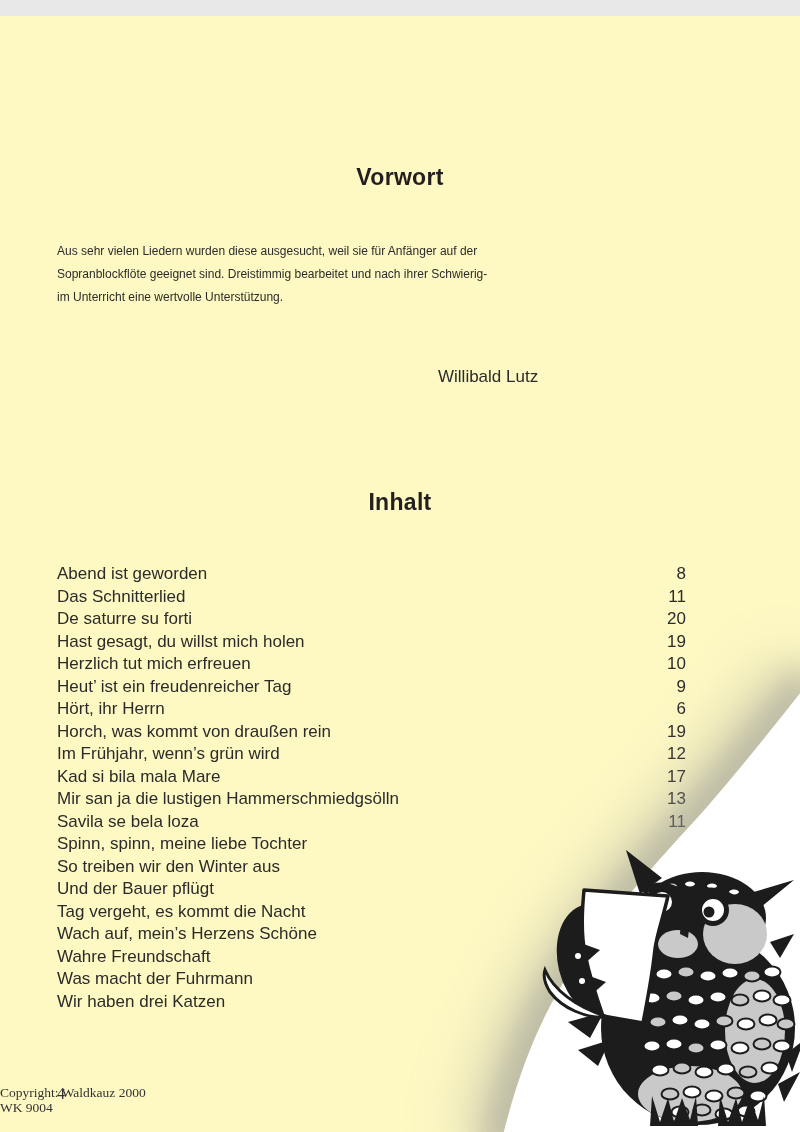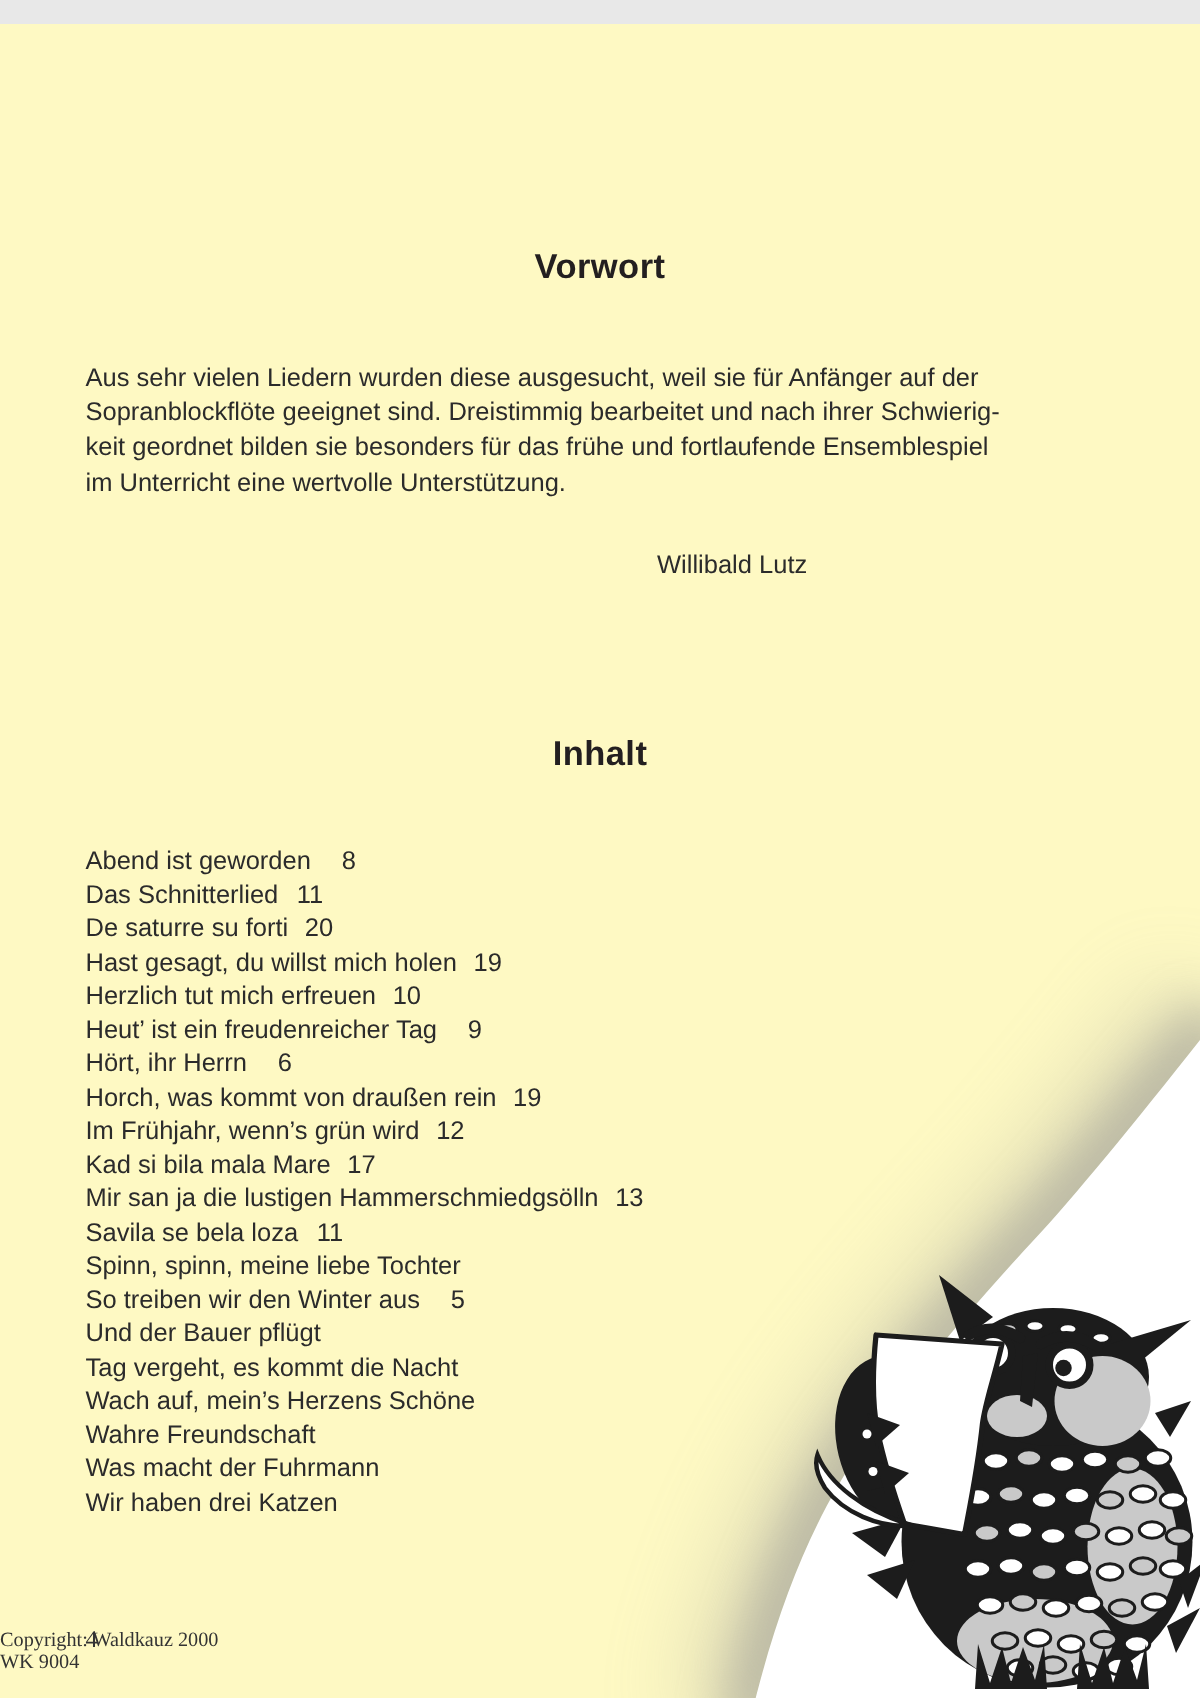--- a/index.html
+++ b/index.html
@@ -9,31 +9,31 @@
     font-family:"Liberation Sans", sans-serif; color:#262626;
   }
   .heading {
     position:absolute; left:0; width:800px; text-align:center;
     font-size:23px; font-weight:bold; color:#231f20; letter-spacing:0.3px;
   }
   .heading.vorwort { top:148px; }
   .heading.inhalt  { top:473px; }
   .preface {
     position:absolute; top:224px; left:57px; width:705px;
-    font-size:17px; line-height:23.2px; color:#2b2b2b;
+    font-size:12px; line-height:23.2px; color:#2b2b2b;
   }
   .signature {
     position:absolute; top:351px; left:438px;
     font-size:17px; color:#2b2b2b;
   }
   .toc {
     position:absolute; top:547px; left:57px; width:629px;
     font-size:17px; color:#2b2b2b;
   }
-  .toc-row { display:flex; height:22.5px; line-height:22.5px; }
+  .toc-row { display:flex; justify-content:space-between; height:22.5px; line-height:22.5px; }
   .toc-row .toc-page { text-align:right; min-width:30px; }
   .footer-page-num {
     position:absolute; top:1069px; left:57px;
     font-family:"Liberation Serif", serif; font-size:16px; color:#333;
   }
   .footer-copy {
     position:absolute; top:1069px; left:0; width:721px; text-align:left;
     font-family:"Liberation Serif", serif; font-size:13.5px; line-height:15px; color:#333;
   }
   .curl-svg, .owl-svg { position:absolute; pointer-events:none; }
@@ -43,21 +43,20 @@
 </head>
 <body>
 
 <div class="page">
 
   <div class="heading vorwort">Vorwort</div>
 
   <div class="preface">
       <div>Aus sehr vielen Liedern wurden diese ausgesucht, weil sie für Anfänger auf der</div>
       <div>Sopranblockflöte geeignet sind. Dreistimmig bearbeitet und nach ihrer Schwierig-</div>
-      <div>keit geordnet bilden sie besonders für das frühe und fortlaufende Ensemblespiel</div>
       <div>im Unterricht eine wertvolle Unterstützung.</div>
     </div>
 
   <div class="signature">Willibald Lutz</div>
 
   <div class="heading inhalt">Inhalt</div>
 
   <div class="toc">
       <div class="toc-row">
         <span class="toc-title">Abend ist geworden</span>

